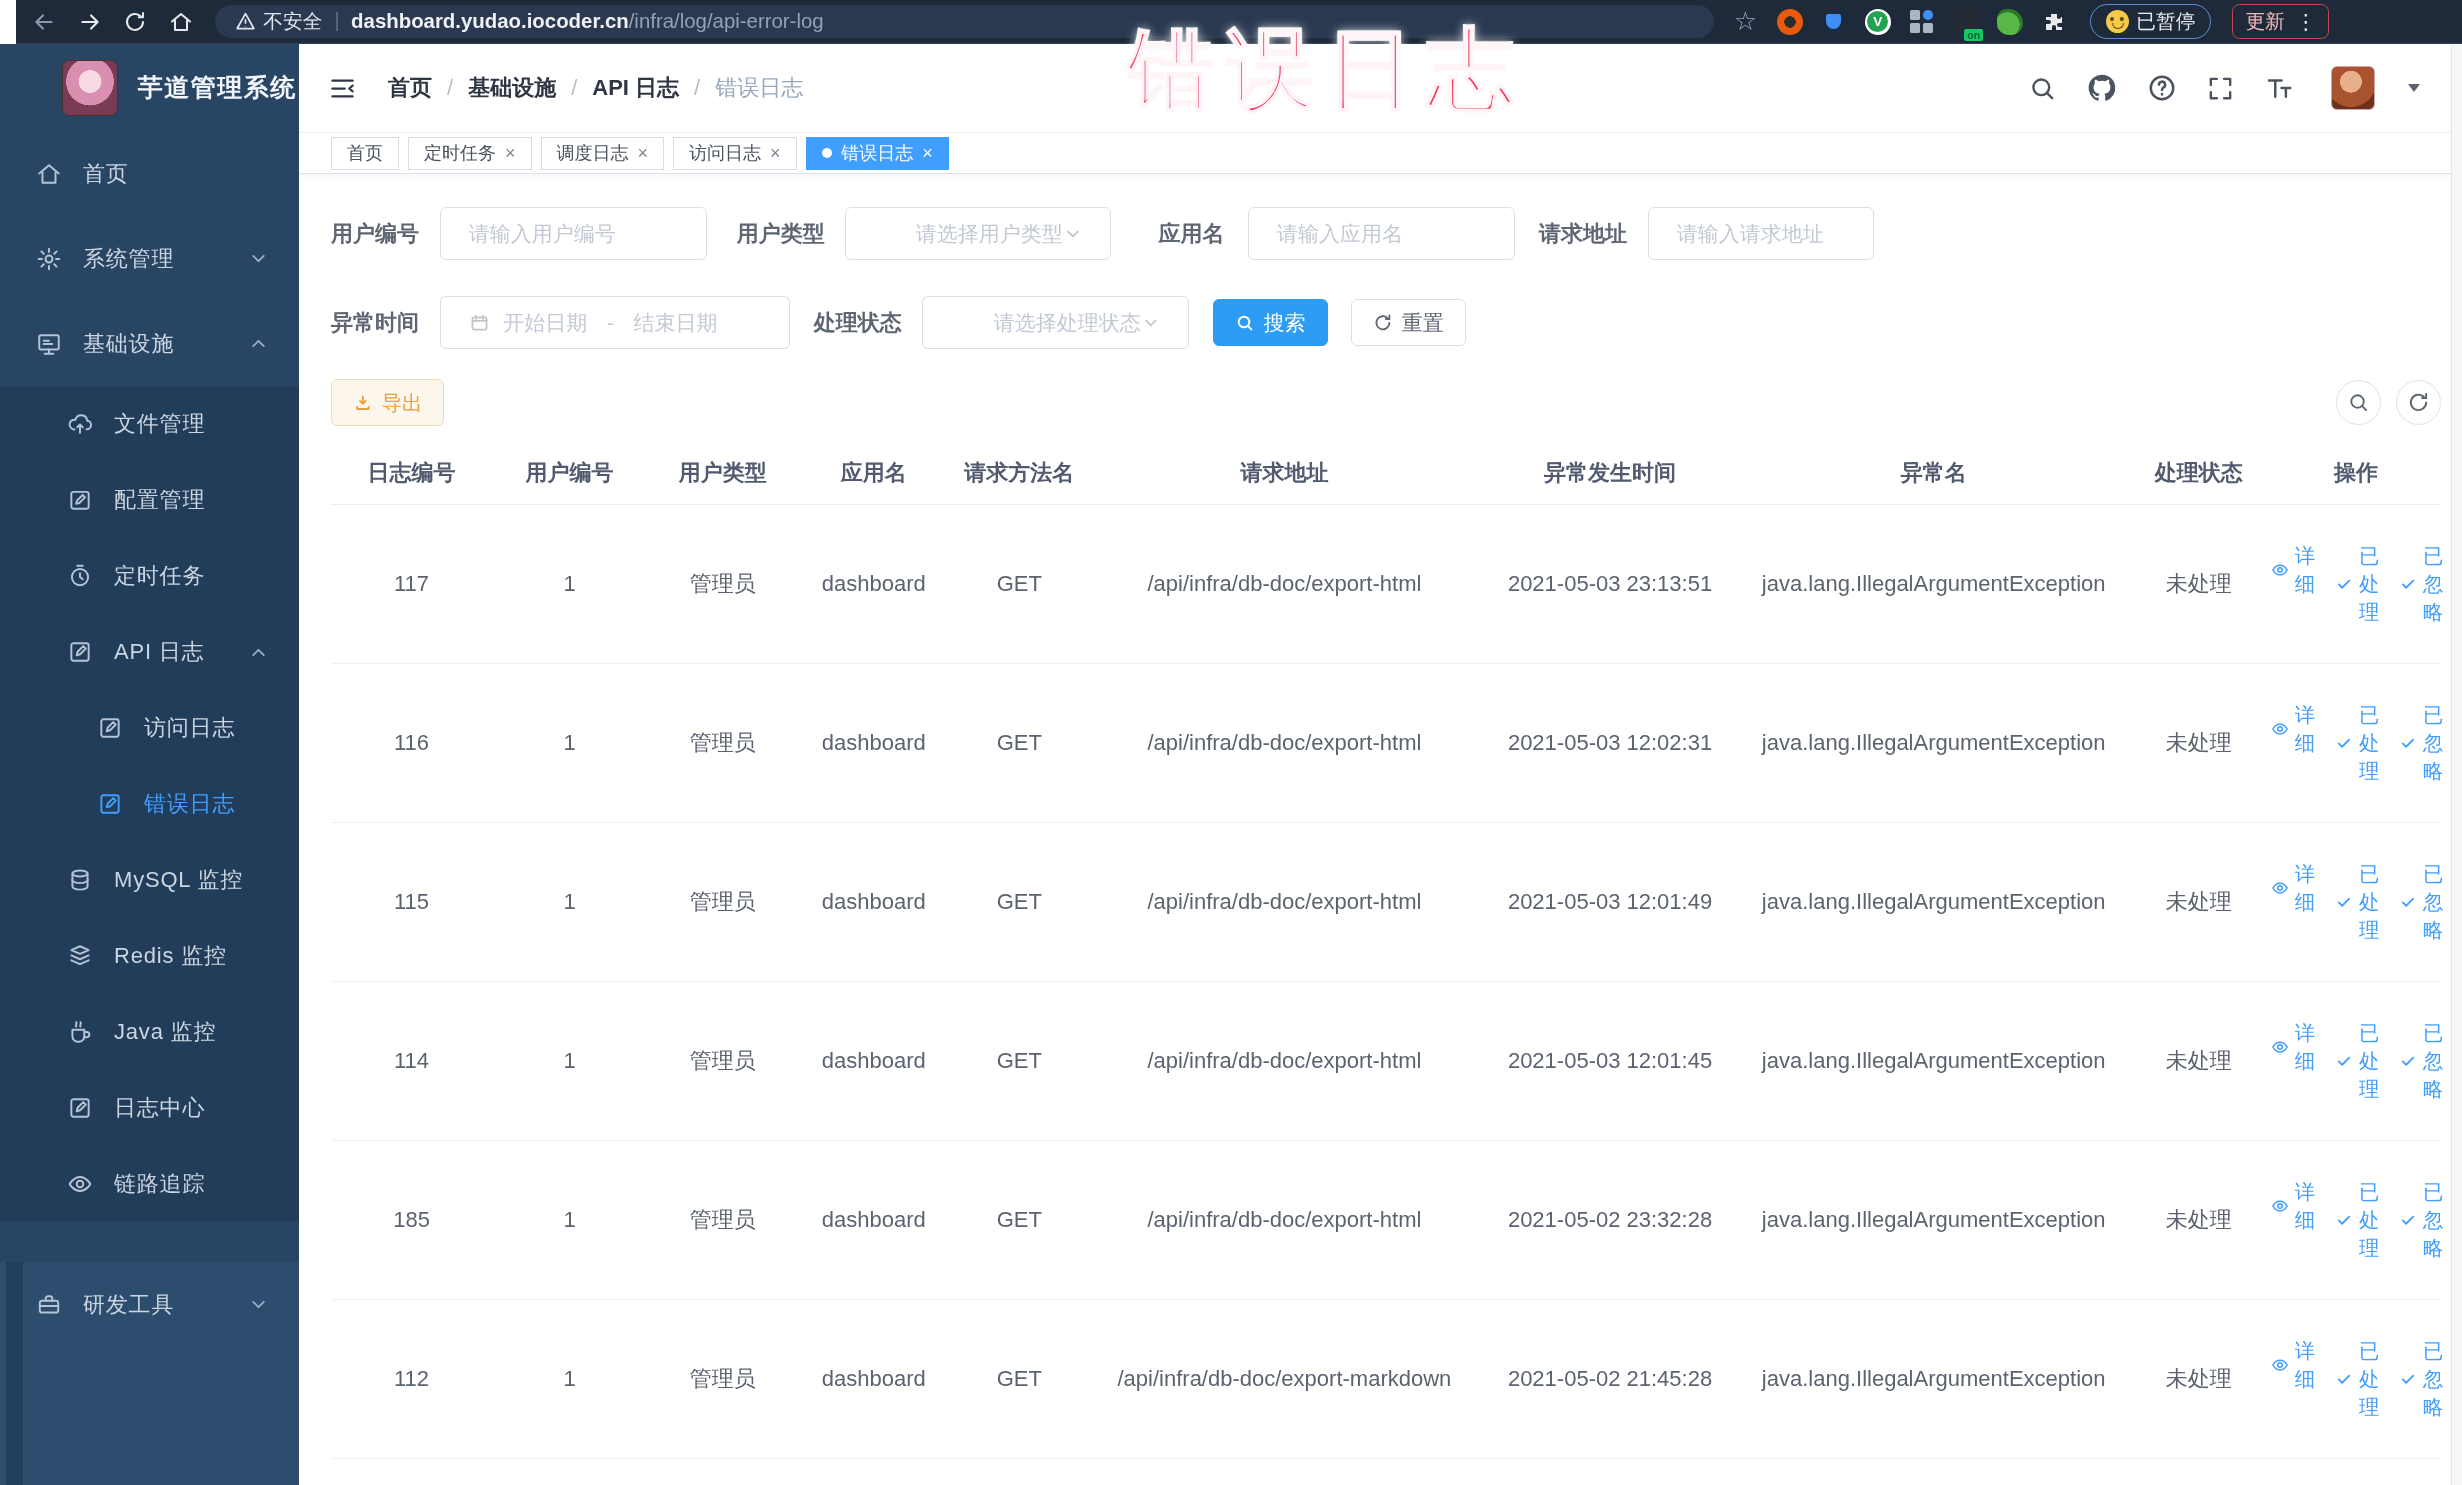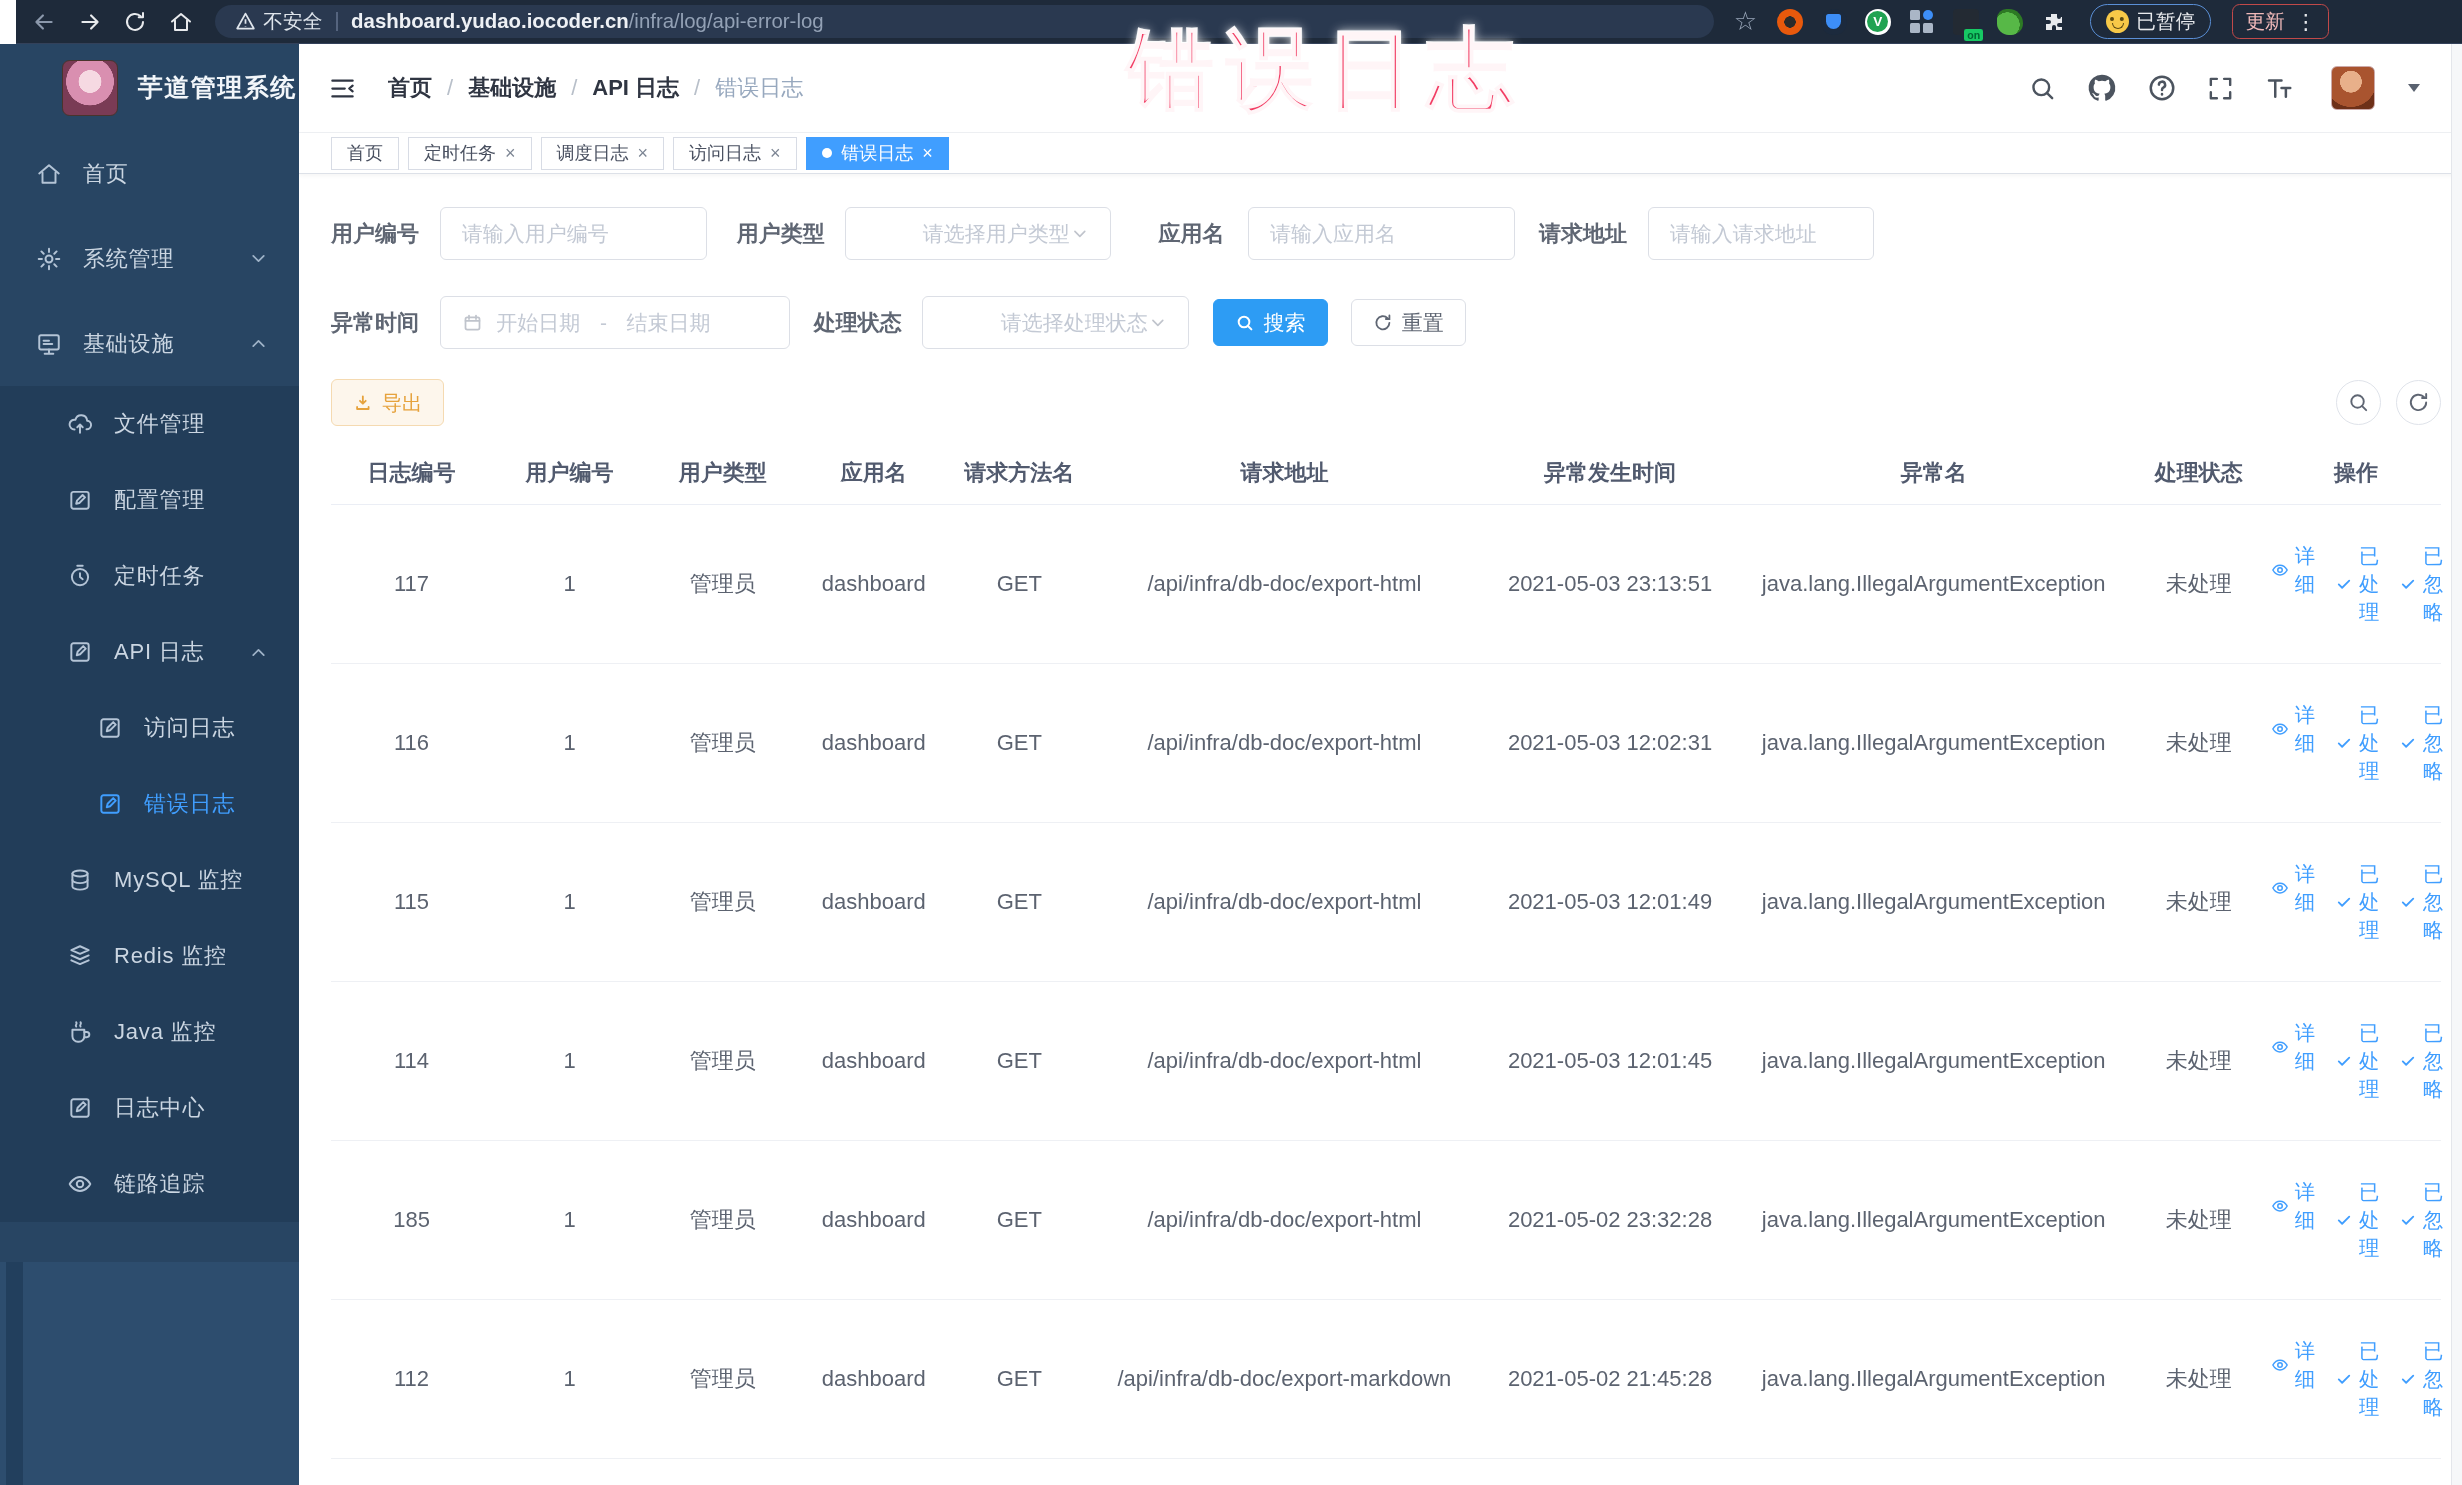--- a/index.html
+++ b/index.html
@@ -96,21 +96,21 @@
   .tab .close { font-size:18px; color:#7d8694; line-height:1; }
   .tab.active { background:#409eff; border-color:#409eff; color:#fff; }
   .tab.active .dot { display:block; }
   .tab.active .close { color:#fff; }
 
   .content { position:relative; padding-top:33px; }
   .frow { display:flex; align-items:center; margin-left:32px; height:53px; }
   .frow + .frow { margin-top:36px; }
   .flabel { font-size:22px; font-weight:bold; color:#5f6673; flex:none; }
   .tinput, .tselect, .tdate { height:53px; border:1.5px solid #dcdfe6; border-radius:6px; background:#fff;
-     display:flex; align-items:center; padding:0 21px; flex:none; }
+     display:flex; align-items:center; padding:0 28px; flex:none; }
   .tinput input { border:none; outline:none; width:100%; font-size:21px; color:#333;
      font-family:inherit; background:transparent; }
   .tinput input::placeholder, .ph { color:#c3c9d4; font-size:21px; }
   .tselect { justify-content:flex-end; }
   .tselect .chev-d { color:#c0c4cc; display:flex; }
   .tdate { gap:13.6px; }
   .tdate .cal { color:#c0c4cc; display:flex; }
   .btn { height:47px; border-radius:6px; border:1.5px solid #dcdfe6; background:#fff; cursor:pointer;
      display:flex; align-items:center; gap:9px; padding:0 21px; font-size:21px; color:#5f6673;
      font-family:inherit; }
@@ -353,20 +353,36 @@
           <svg width="26" height="26" viewBox="0 0 24 24" fill="none" stroke="currentColor" stroke-width="1.8" stroke-linecap="round" stroke-linejoin="round">
             <path d="M2.5 12S6 5.5 12 5.5 21.5 12 21.5 12 18 18.5 12 18.5 2.5 12 2.5 12z"></path>
             <circle cx="12" cy="12" r="3"></circle>
           </svg>
         </span>
         <span class="mlabel">链路追踪</span>
       </div>
     </nav>
   <div class="menu-bottom">
     <span class="scrollstrip"></span>
+    <nav class="menu" style="position:relative;">
+        <div class="side-item lvl1">
+          <span class="micon">
+            <svg width="26" height="26" viewBox="0 0 24 24" fill="none" stroke="currentColor" stroke-width="1.8" stroke-linecap="round" stroke-linejoin="round">
+              <rect x="3.5" y="8" width="17" height="11" rx="2"></rect>
+              <path d="M9 8V6a2 2 0 0 1 2-2h2a2 2 0 0 1 2 2v2M3.5 13h17"></path>
+            </svg>
+          </span>
+          <span class="mlabel">研发工具</span>
+          <span class="chev">
+            <svg width="21" height="21" viewBox="0 0 24 24" fill="none" stroke="currentColor" stroke-width="2" stroke-linecap="round" stroke-linejoin="round">
+              <path d="m6 9 6 6 6-6"></path>
+            </svg>
+          </span>
+        </div>
+      </nav>
   </div>
 </aside>
 
 <div class="main">
   <header class="topbar">
     <span class="fold">
         <svg width="27" height="27" viewBox="0 0 24 24" fill="none" stroke="currentColor" stroke-width="2" stroke-linecap="round" stroke-linejoin="round">
           <path d="M3 5h18M3 12h11M3 19h18M21 9.5 18 12l3 2.5"></path>
         </svg>
       </span>

